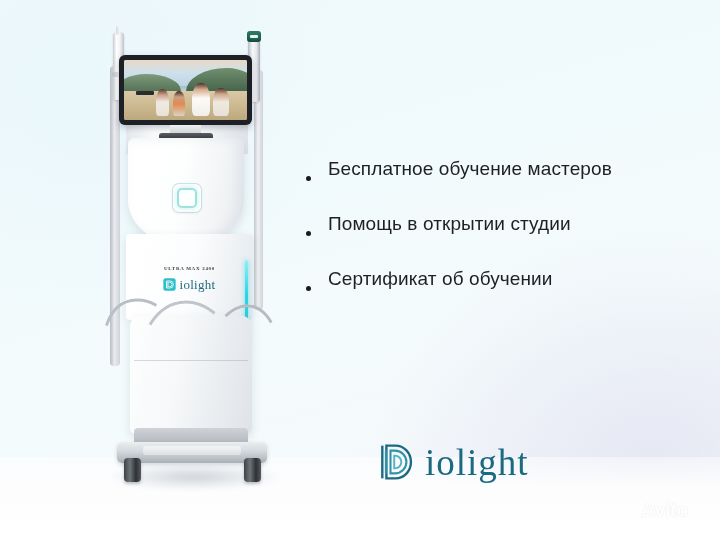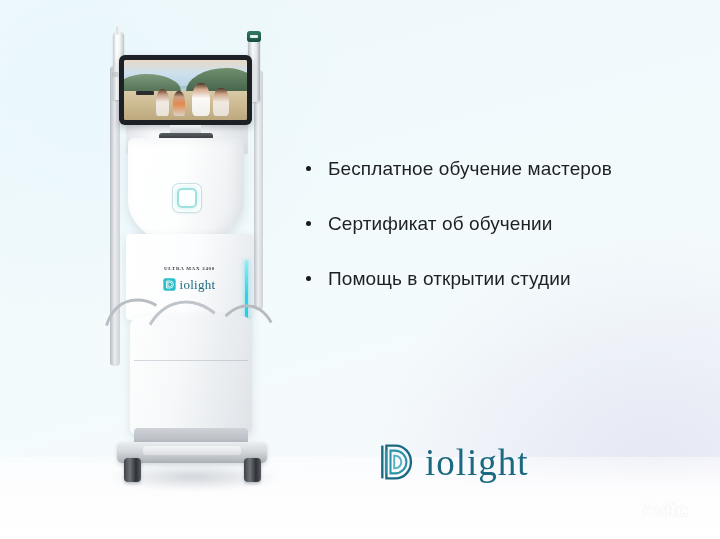--- a/index.html
+++ b/index.html
@@ -340,21 +340,21 @@
 
   
   #bullets {
     position: absolute;
     left: 306px;
     top: 156px;
     width: 392px;
   }
   .bullet-row {
     display: flex;
-    align-items: flex-start;
+    align-items: flex-end;
     margin-bottom: 30px;
   }
   .bullet-dot {
     width: 5px; height: 5px;
     border-radius: 50%;
     background: #1a1a1a;
     margin-top: 10px;
     margin-right: 17px;
     flex: 0 0 auto;
   }
@@ -480,25 +480,25 @@
     </div>
   </div>
 
   <div id="bullets">
     <div class="bullet-row">
       <span class="bullet-dot"></span>
       <span class="bullet-text">Бесплатное обучение мастеров</span>
     </div>
     <div class="bullet-row">
       <span class="bullet-dot"></span>
-      <span class="bullet-text">Сертификат об обучении</span>
+      <span class="bullet-text">Помощь в открытии студии</span>
     </div>
     <div class="bullet-row">
       <span class="bullet-dot"></span>
-      <span class="bullet-text">Помощь в открытии студии</span>
+      <span class="bullet-text">Сертификат об обучении</span>
     </div>
   </div>
 
   <div id="brand-lockup">
     <svg class="brand-d-big" viewBox="0 0 40 44">
       <g fill="none" stroke="#1b6a82" stroke-width="2.6" stroke-linejoin="miter">
         <path d="M10 4 L20 4 A17 18 0 0 1 20 40 L10 40 Z"></path>
       </g>
       <g fill="none" stroke="#2f93a8" stroke-width="2.3">
         <path d="M14.5 9.5 L19.5 9.5 A12.5 12.5 0 0 1 19.5 34.5 L14.5 34.5 Z"></path>

